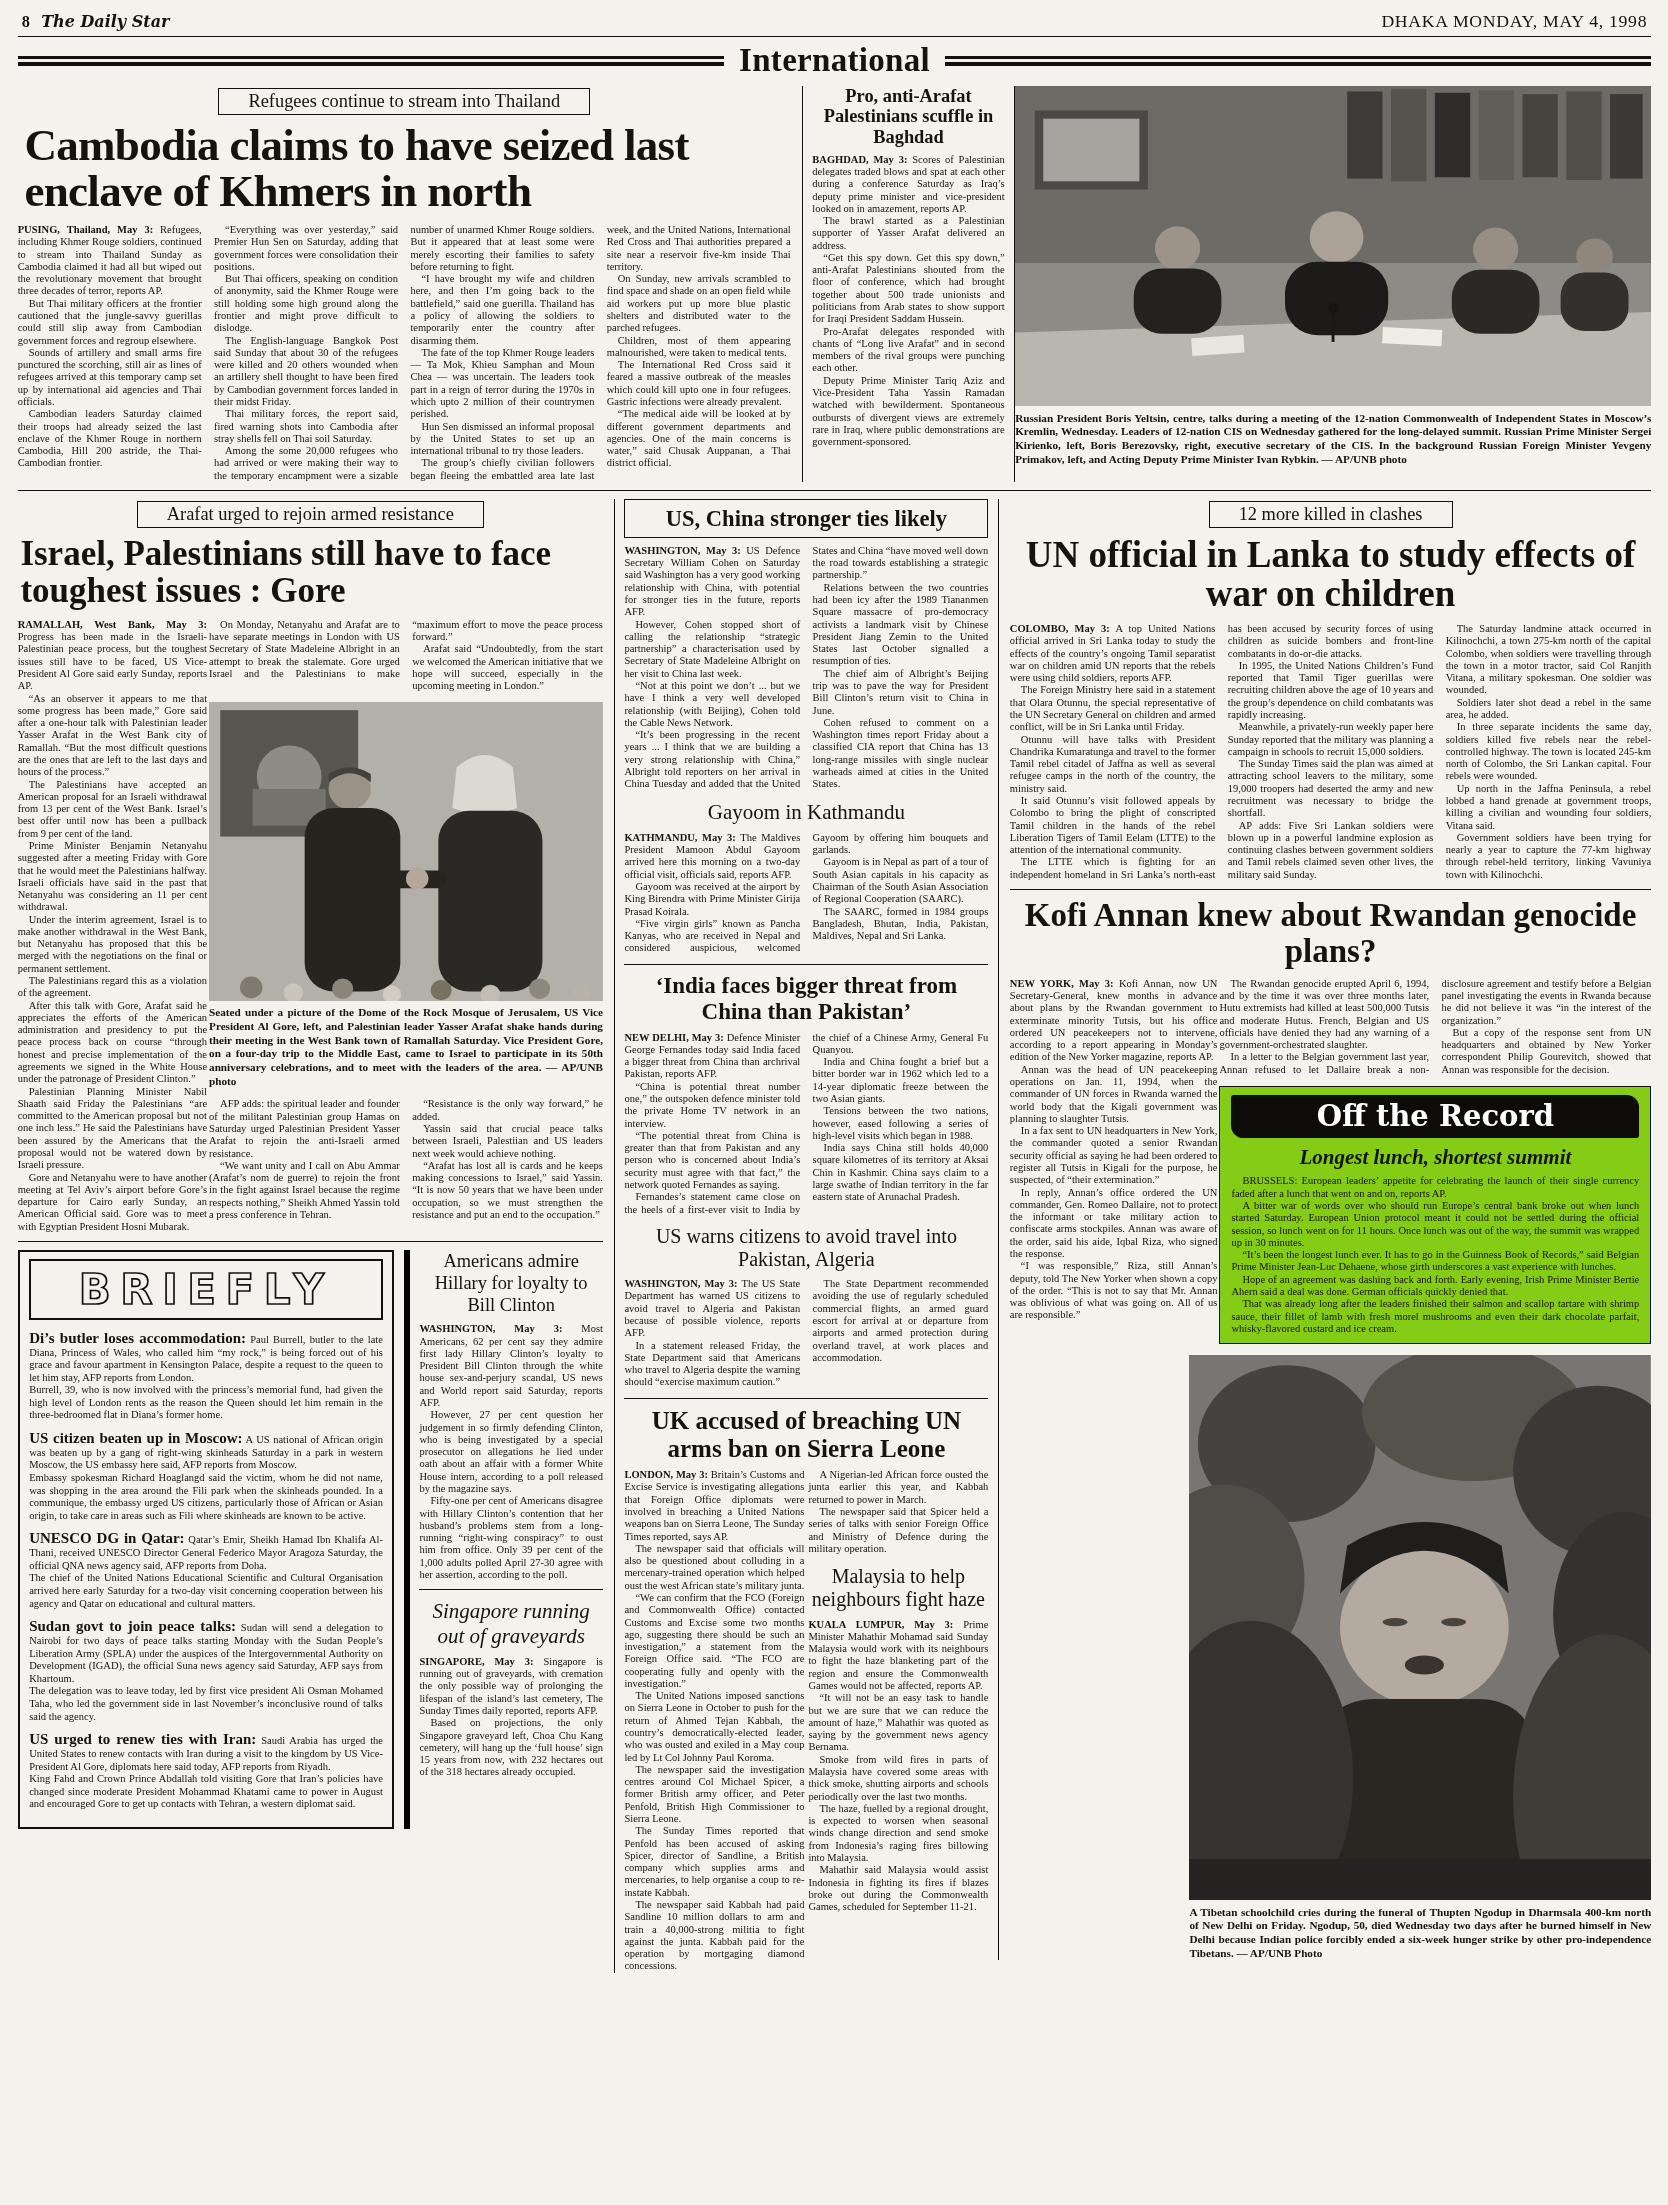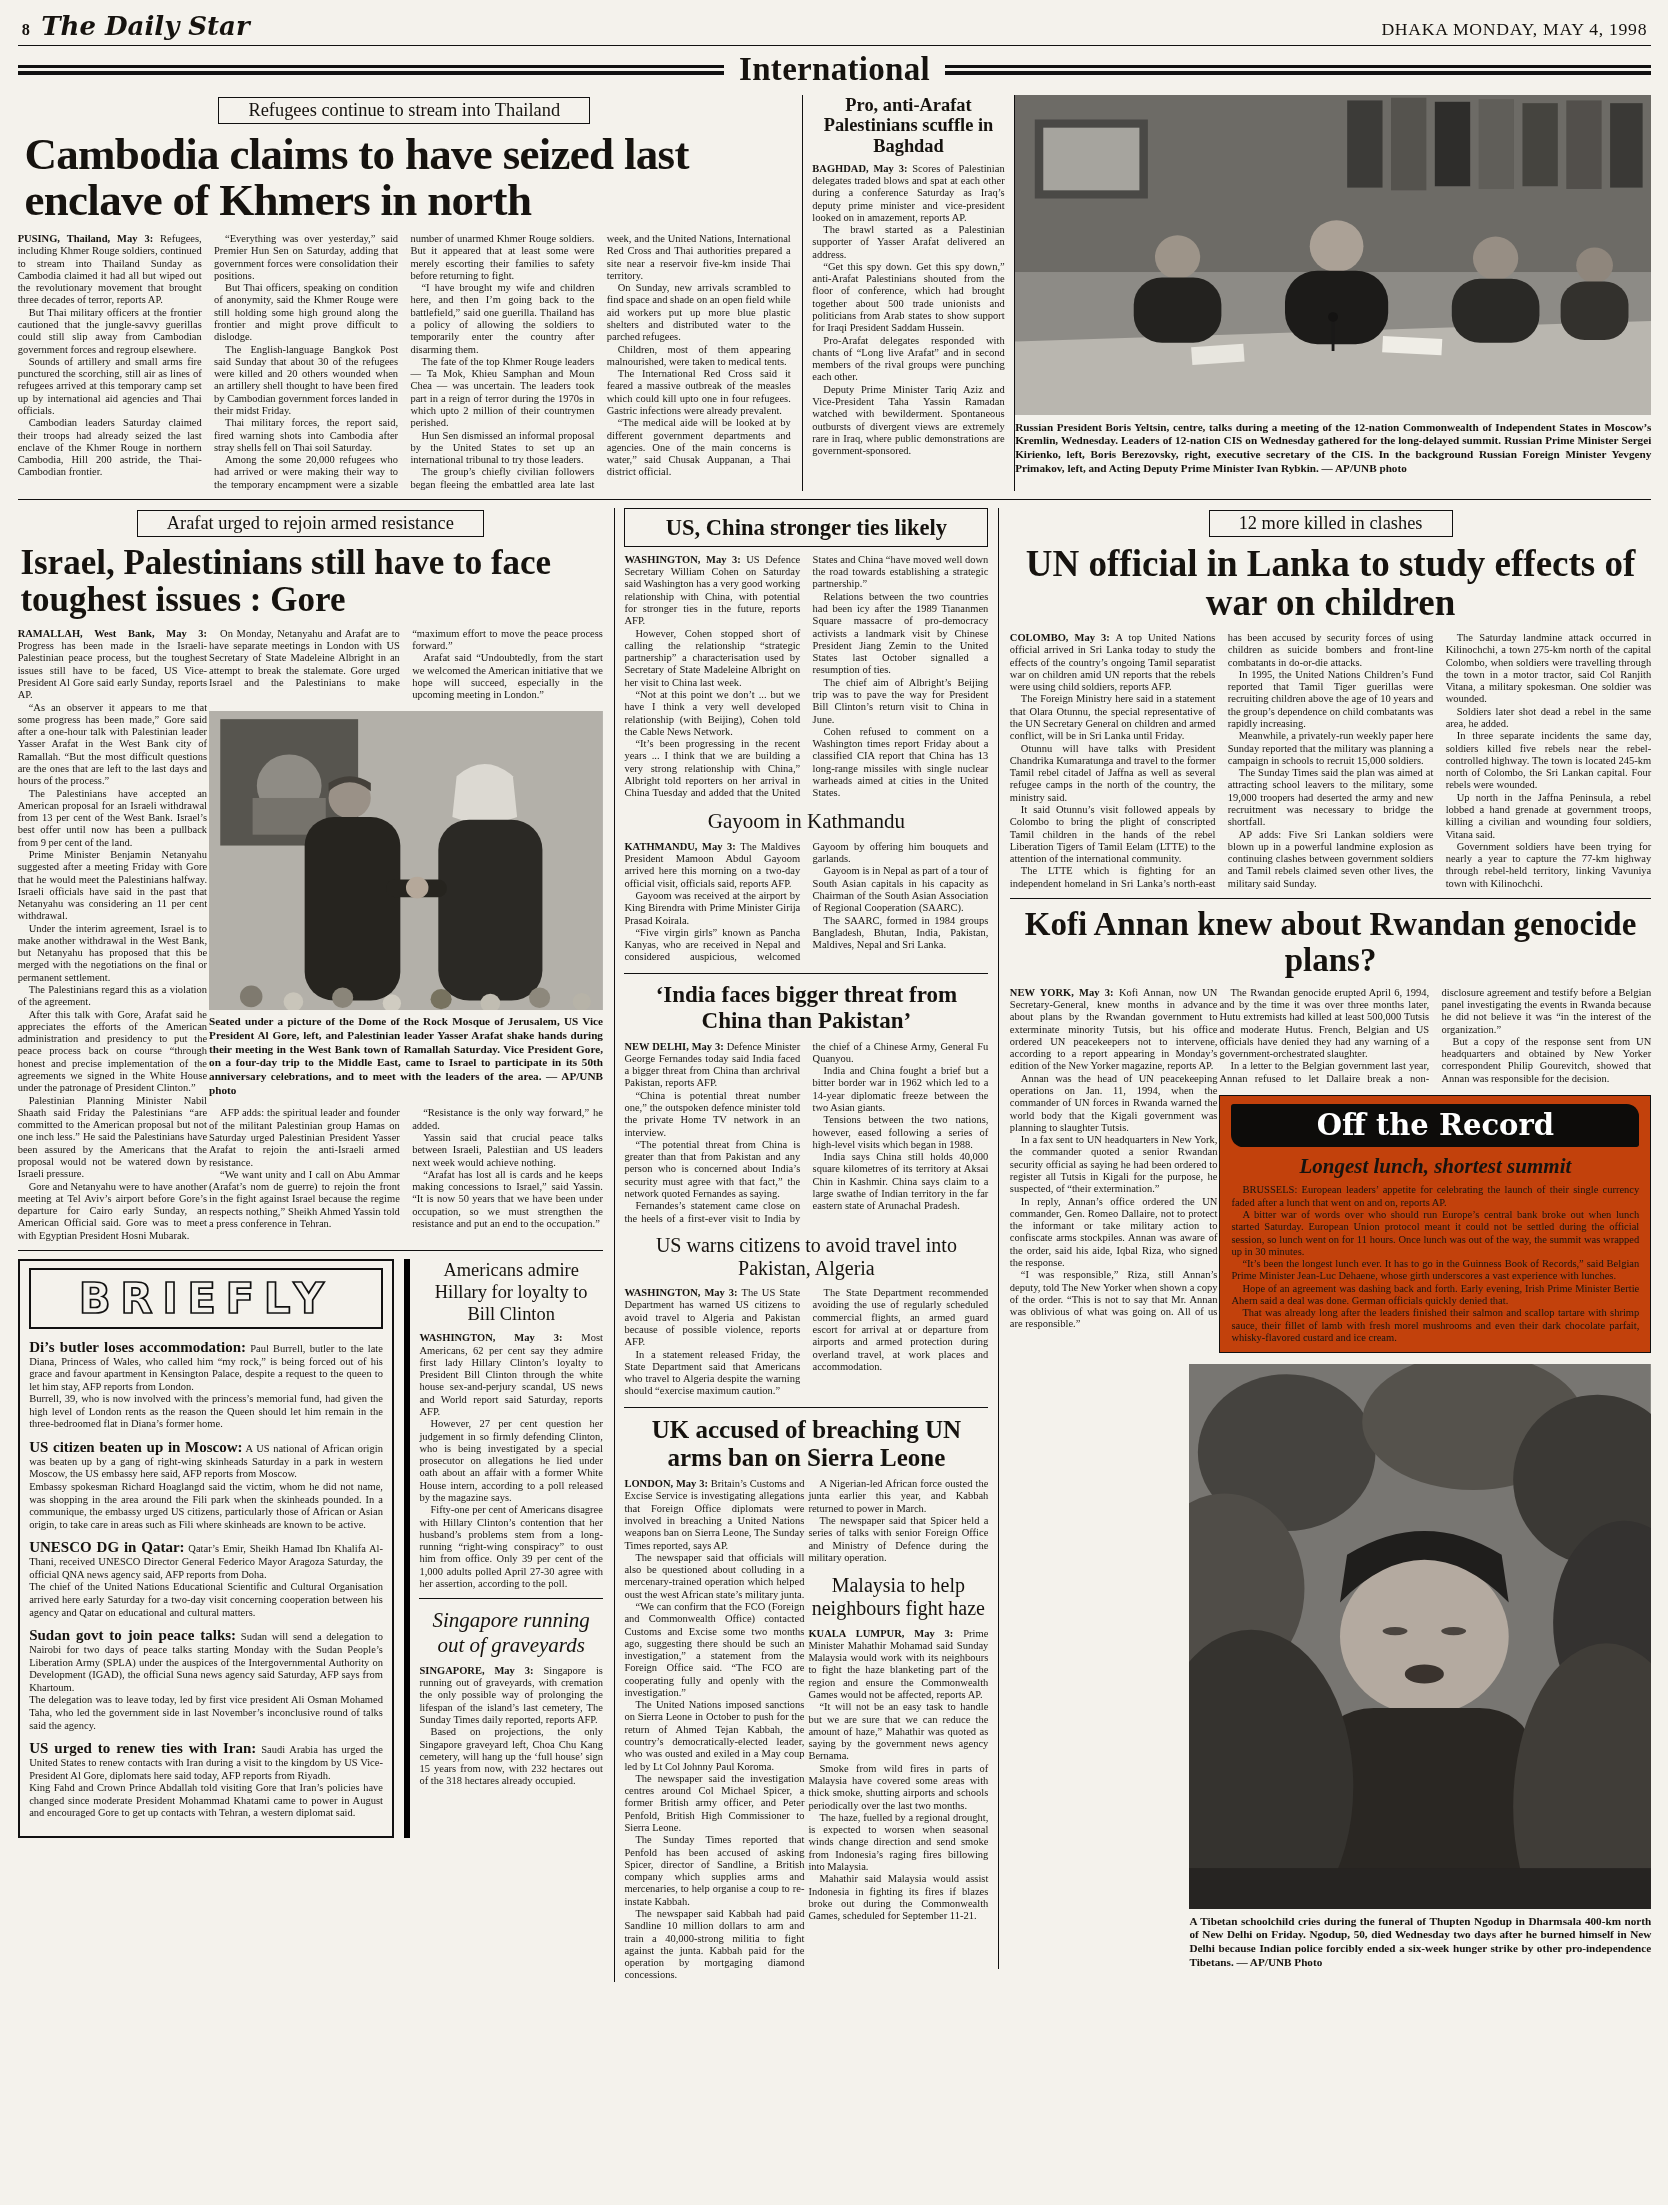--- a/index.html
+++ b/index.html
@@ -6,21 +6,21 @@
   .page{
     width:1669px;min-height:2205px;margin:0 auto;box-sizing:border-box;
     background:#f4f2ec;color:#16130f;padding:9.5px 17.7px 20.4px;
     font-family:"Liberation Serif", serif;
   }
   
   .topbar{display:flex;justify-content:space-between;align-items:baseline;
     padding:1.4px 4.1px 4.1px;border-bottom:1.4px solid #111;}
   .mast{font-size:17.7px;}
   .pageno{font-weight:bold;margin-right:6.8px;font-size:16.3px;}
-  .mast-title{font-family:"DejaVu Serif", serif;font-weight:bold;font-style:italic;font-size:26px;}
+  .mast-title{font-family:"DejaVu Serif", serif;font-weight:bold;font-style:italic;font-size:16px;}
   .date-top{font-size:17.7px;letter-spacing:0.7px;font-variant:small-caps;}
   .section-banner{display:flex;align-items:center;gap:15px;margin:5.4px 0 6.8px;}
   .bar{flex:1;height:9.5px;background:linear-gradient(to bottom,#111 0 3.4px,transparent 3.4px 6.1px,#111 6.1px 9.5px);}
   .section-title{font-size:33px;font-weight:bold;letter-spacing:0.3px;}
   
   h1,h2,h3{margin:0 0 6.8px;font-family:"Liberation Serif", serif;}
   .center{text-align:center;}
   .kicker{border:1.4px solid #111;width:fit-content;margin:1.4px auto 8.2px;
     padding:2px 29px;font-size:18.4px;text-align:center;font-weight:500;}
   .box-head{border:1.4px solid #111;padding:5.4px 6.8px;margin-bottom:6.8px;}
@@ -57,21 +57,21 @@
   .cell-yeltsin{width:39%;border-left:1px solid #111;}
   .band-main{display:flex;align-items:flex-start;}
   .band-main>*{box-sizing:border-box;}
   .supercol-left{width:36.5%;padding-right:11px;}
   .supercol-center{width:23.5%;border-left:1px solid #111;padding:0 9.5px;}
   .supercol-right{width:40%;border-left:1px solid #111;padding-left:11px;}
   .israel-grid,.annan-grid{display:grid;grid-template-columns:1fr 2.08fr;gap:2px;}
   .uk-grid{display:grid;grid-template-columns:1fr 1fr;gap:4px;}
   .mb{margin-bottom:9.5px;}
   
-  .off-record{border:1.7px solid #111;padding:8.2px 11px;margin-top:9.5px;background:#c2410c;}
+  .off-record{border:1.7px solid #111;padding:8.2px 11px;margin-top:9.5px;background:#84cc16;}
   .or-banner{background:#0d0c0a;color:#fff;text-align:center;font-size:29px;font-weight:bold;
     padding:4.1px 0 5.4px;font-family:"DejaVu Serif", serif;border-radius:2.7px 12.3px 2.7px 12.3px;}
   .or-head{text-align:center;font-style:italic;font-weight:bold;font-size:21px;margin:6.8px 0 5.4px;}
   .or-body{font-size:10.5px;}
   
   .bl-row{display:flex;}
   .briefly-col{width:66%;box-sizing:border-box;padding-right:9.5px;}
   .hillary-col{width:34%;box-sizing:border-box;border-left:6px solid #000000;padding-left:9.5px;}
   .briefly-box{border:2px solid #111;padding:6.8px 9.5px 9.5px;}
   .briefly-banner{border:2.7px double #111;text-align:center;padding:4.1px 0;margin-bottom:8.2px;}

